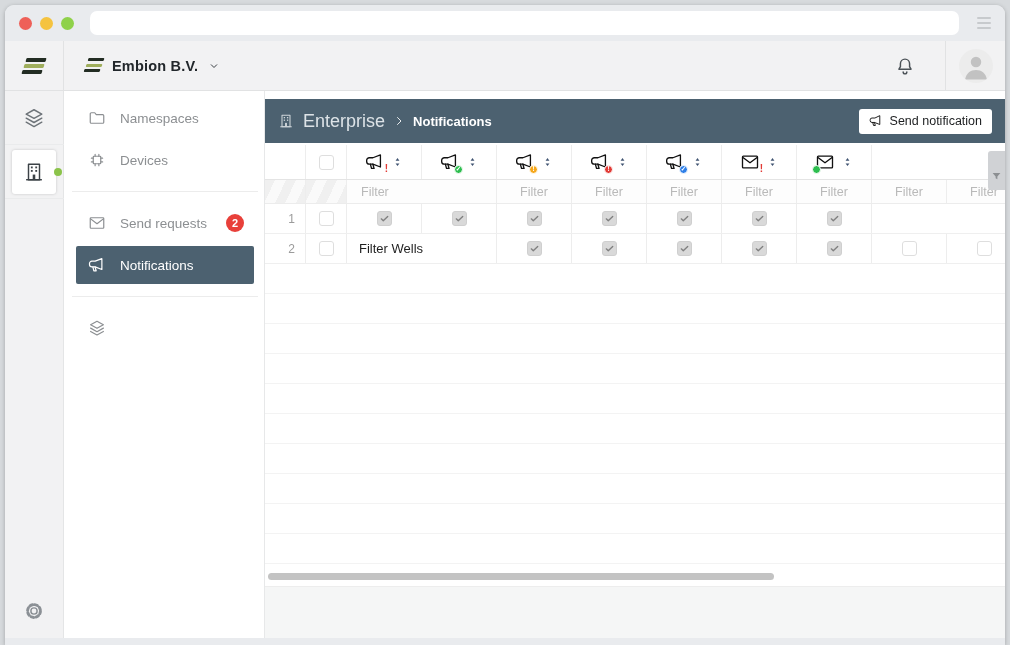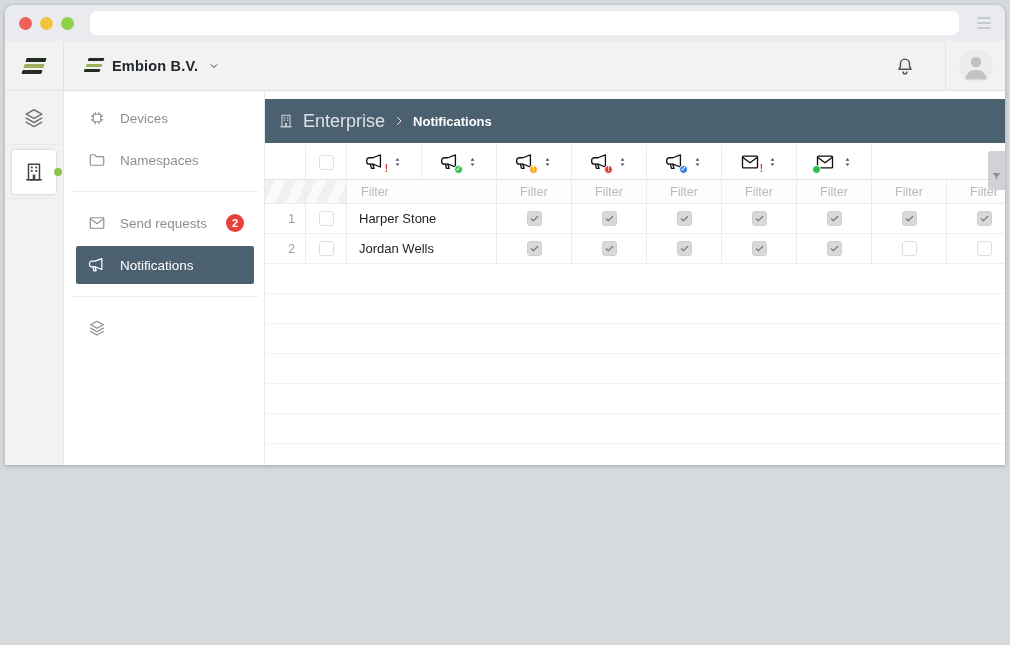--- a/index.html
+++ b/index.html
@@ -1,19 +1,19 @@
 <!DOCTYPE html>
 <html><head>
 <meta charset="utf-8">
 <style>
   * { margin:0; padding:0; box-sizing:border-box; }
   html,body { width:1010px; height:645px; overflow:hidden; }
   body { background:#d7dadd; font-family:"Liberation Sans", sans-serif; }
 
-  .window { width:1000px; height:460px; margin:5px auto 0; background:#e9ebee;
+  .window { width:1000px; height:640px; margin:5px auto 0; background:#e9ebee;
             border-radius:9px 9px 0 0; overflow:hidden; box-shadow:0 1px 4px rgba(0,0,0,.25); }
 
   
   .chrome { height:36px; display:flex; align-items:center; padding:0 14px; background:#e9ebee; }
   .lights { display:flex; gap:8px; margin-right:16px; }
   .light { width:13px; height:13px; border-radius:50%; }
   .urlbar { flex:1; height:24px; background:#fff; border-radius:7px; border:none; outline:none;
             margin-right:18px; font-size:12px; padding:0 10px; color:#444; }
   .chrome-menu { width:14px; display:flex; flex-direction:column; gap:3px; }
   .chrome-menu i { display:block; height:2px; background:#c7cacd; border-radius:1px; }
@@ -208,33 +208,33 @@
             <circle cx="12" cy="12" r="3.4"></circle>
             <circle cx="12" cy="12" r="7" stroke-width="3.2" stroke-dasharray="3 2.5"></circle>
           </svg>
         </span>
       </div>
 
     <div class="menu" id="menu">
         <div class="menu-item">
           <span class="mic">
             <svg viewBox="0 0 24 24" fill="none" stroke="currentColor" stroke-width="1.6" stroke-linecap="round" stroke-linejoin="round">
+              <path d="M3 6.5A1.5 1.5 0 0 1 4.5 5H9l2 2.5h8.5A1.5 1.5 0 0 1 21 9v8.5a1.5 1.5 0 0 1-1.5 1.5h-15A1.5 1.5 0 0 1 3 17.5z"></path>
+            </svg>
+          </span>
+          <span>Namespaces</span>
+        </div>
+        <div class="menu-item">
+          <span class="mic">
+            <svg viewBox="0 0 24 24" fill="none" stroke="currentColor" stroke-width="1.6" stroke-linecap="round" stroke-linejoin="round">
               <rect x="7" y="7" width="10" height="10" rx="1"></rect>
               <path d="M9.5 7V4.5M14.5 7V4.5M9.5 19.5V17M14.5 19.5V17M7 9.5H4.5M7 14.5H4.5M19.5 9.5H17M19.5 14.5H17"></path>
             </svg>
           </span>
           <span>Devices</span>
-        </div>
-        <div class="menu-item">
-          <span class="mic">
-            <svg viewBox="0 0 24 24" fill="none" stroke="currentColor" stroke-width="1.6" stroke-linecap="round" stroke-linejoin="round">
-              <path d="M3 6.5A1.5 1.5 0 0 1 4.5 5H9l2 2.5h8.5A1.5 1.5 0 0 1 21 9v8.5a1.5 1.5 0 0 1-1.5 1.5h-15A1.5 1.5 0 0 1 3 17.5z"></path>
-            </svg>
-          </span>
-          <span>Namespaces</span>
         </div>
         <div class="menu-divider"></div>
         <div class="menu-item">
           <span class="mic">
             <svg viewBox="0 0 24 24" fill="none" stroke="currentColor" stroke-width="1.6" stroke-linecap="round" stroke-linejoin="round">
               <rect x="3" y="5" width="18" height="14" rx="1"></rect>
               <path d="M3.5 6.5 12 13l8.5-6.5"></path>
             </svg>
           </span>
           <span>Send requests</span>
@@ -277,20 +277,29 @@
             </svg>
           </span>
         <span class="crumb-root">Enterprise</span>
         <span class="crumb-sep">
             <svg viewBox="0 0 24 24" fill="none" stroke="currentColor" stroke-width="1.6" stroke-linecap="round" stroke-linejoin="round">
               <path d="M9 5l7 7-7 7" stroke-width="2"></path>
             </svg>
           </span>
         <span class="crumb-cur">Notifications</span>
         <span class="crumb-spacer"></span>
+        <button class="send-btn">
+          <span class="bic">
+              <svg viewBox="0 0 24 24" fill="none" stroke="currentColor" stroke-width="1.6" stroke-linecap="round" stroke-linejoin="round">
+                <path d="M18.5 3.5v14.5l-9-3.5H5.2A3.2 3.2 0 0 1 2 11.3v-1.2a3.2 3.2 0 0 1 3.2-3.2h4.3z"></path>
+                <path d="M6.5 14.7l1.3 5h3.1l-1.5-5"></path>
+              </svg>
+            </span>
+          <span>Send notification</span>
+        </button>
       </div>
 
       <div class="grid" id="grid">
         <div class="filter-tab">
           <span class="fic">
               <svg viewBox="0 0 24 24" fill="none" stroke="currentColor" stroke-width="1.6" stroke-linecap="round" stroke-linejoin="round">
                 <path d="M3.5 4.5h17l-6.6 7.4v6.3l-3.8-2.4v-3.9z" fill="currentColor" stroke="none"></path>
               </svg>
             </span>
         </div>
@@ -459,23 +468,20 @@
             </div>
             <div class="cell c-icon">
               <input class="flt-input flt-center" placeholder="Filter" style="">
             </div>
           </div>
           <div class="grow drow">
             <div class="cell c-num">1</div>
             <div class="cell c-check">
               <span class="cbx"></span>
             </div>
-            <div class="cell c-name">
-              <span class="name-text">Harper Stone</span>
-            </div>
             <div class="cell c-icon">
               <span class="cbx on">
                 <span class="ck">
                   <svg viewBox="0 0 24 24" fill="none" stroke="currentColor" stroke-width="1.6" stroke-linecap="round" stroke-linejoin="round">
                     <path d="M5 12.8l4.3 4.2L19 7.6" stroke-width="3"></path>
                   </svg>
                 </span>
               </span>
             </div>
             <div class="cell c-icon">
@@ -532,21 +538,21 @@
                 </span>
               </span>
             </div>
           </div>
           <div class="grow drow">
             <div class="cell c-num">2</div>
             <div class="cell c-check">
               <span class="cbx"></span>
             </div>
             <div class="cell c-name">
-              <span class="name-text">Jordan Wells</span>
+              <span class="name-text">Filter Wells</span>
             </div>
             <div class="cell c-icon">
               <span class="cbx on">
                 <span class="ck">
                   <svg viewBox="0 0 24 24" fill="none" stroke="currentColor" stroke-width="1.6" stroke-linecap="round" stroke-linejoin="round">
                     <path d="M5 12.8l4.3 4.2L19 7.6" stroke-width="3"></path>
                   </svg>
                 </span>
               </span>
             </div>

